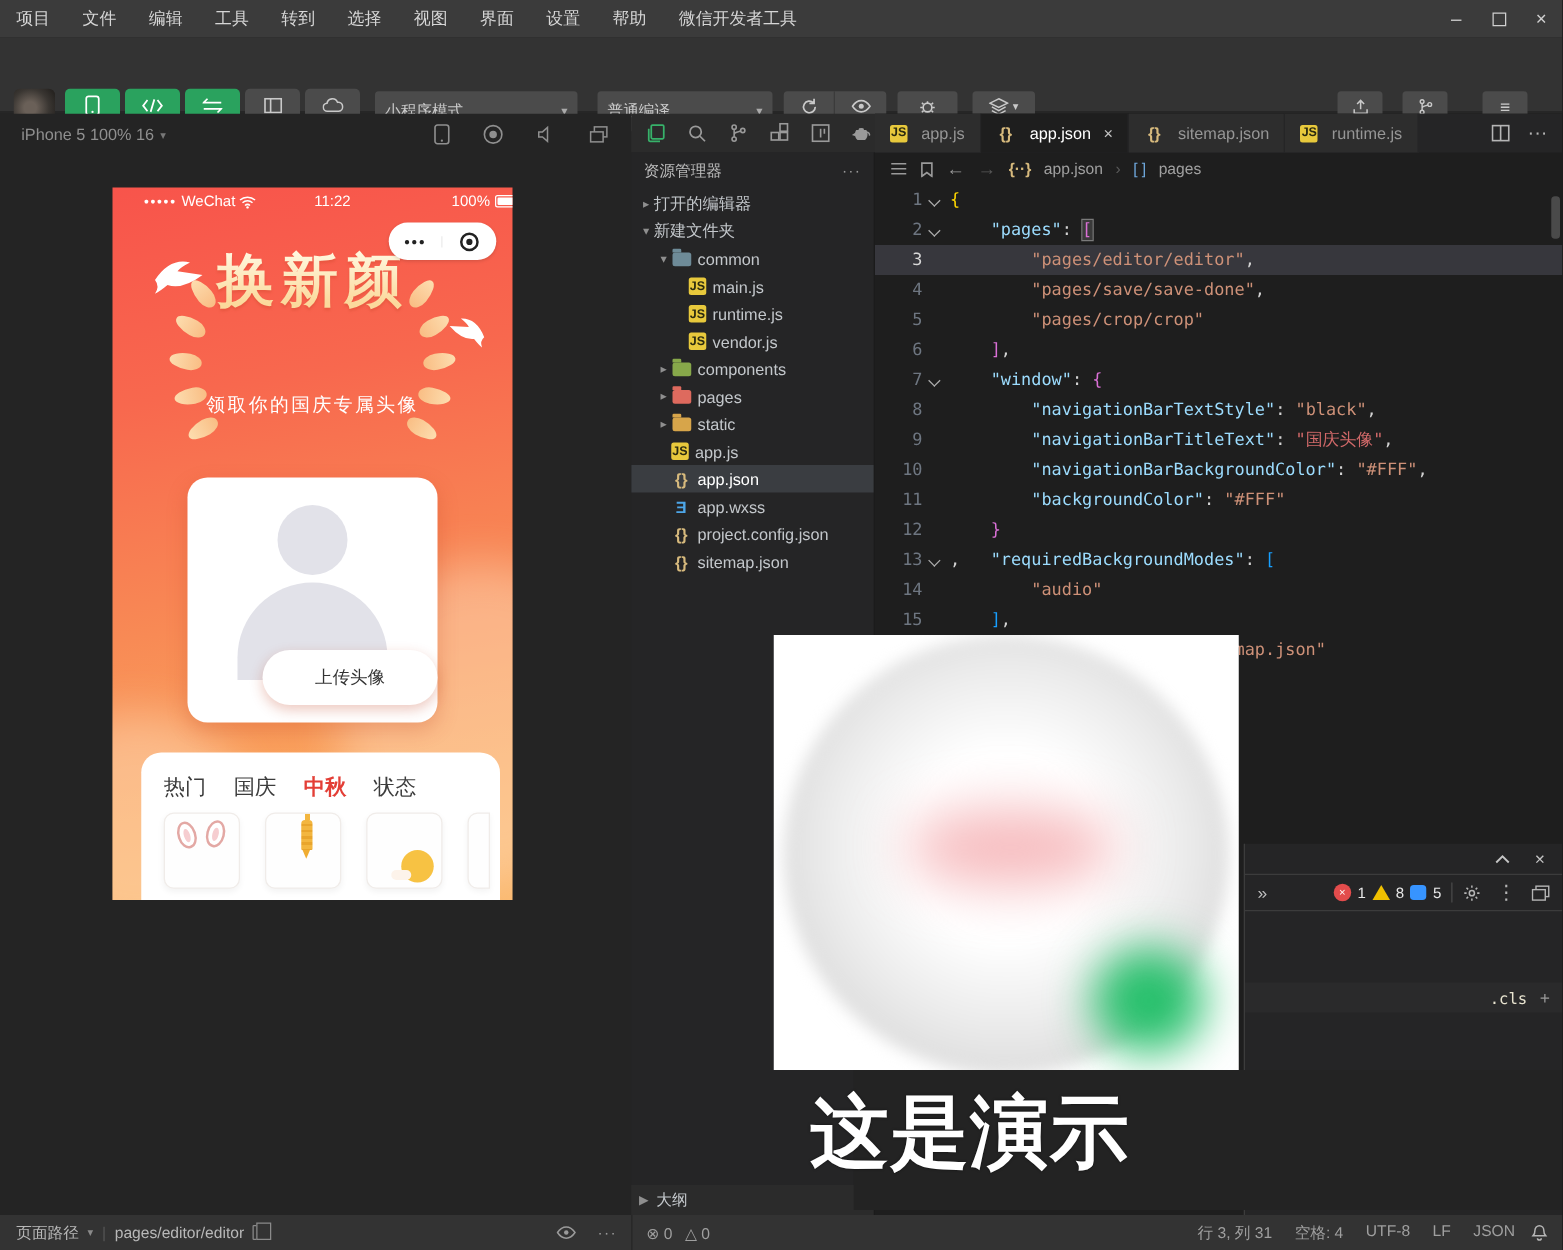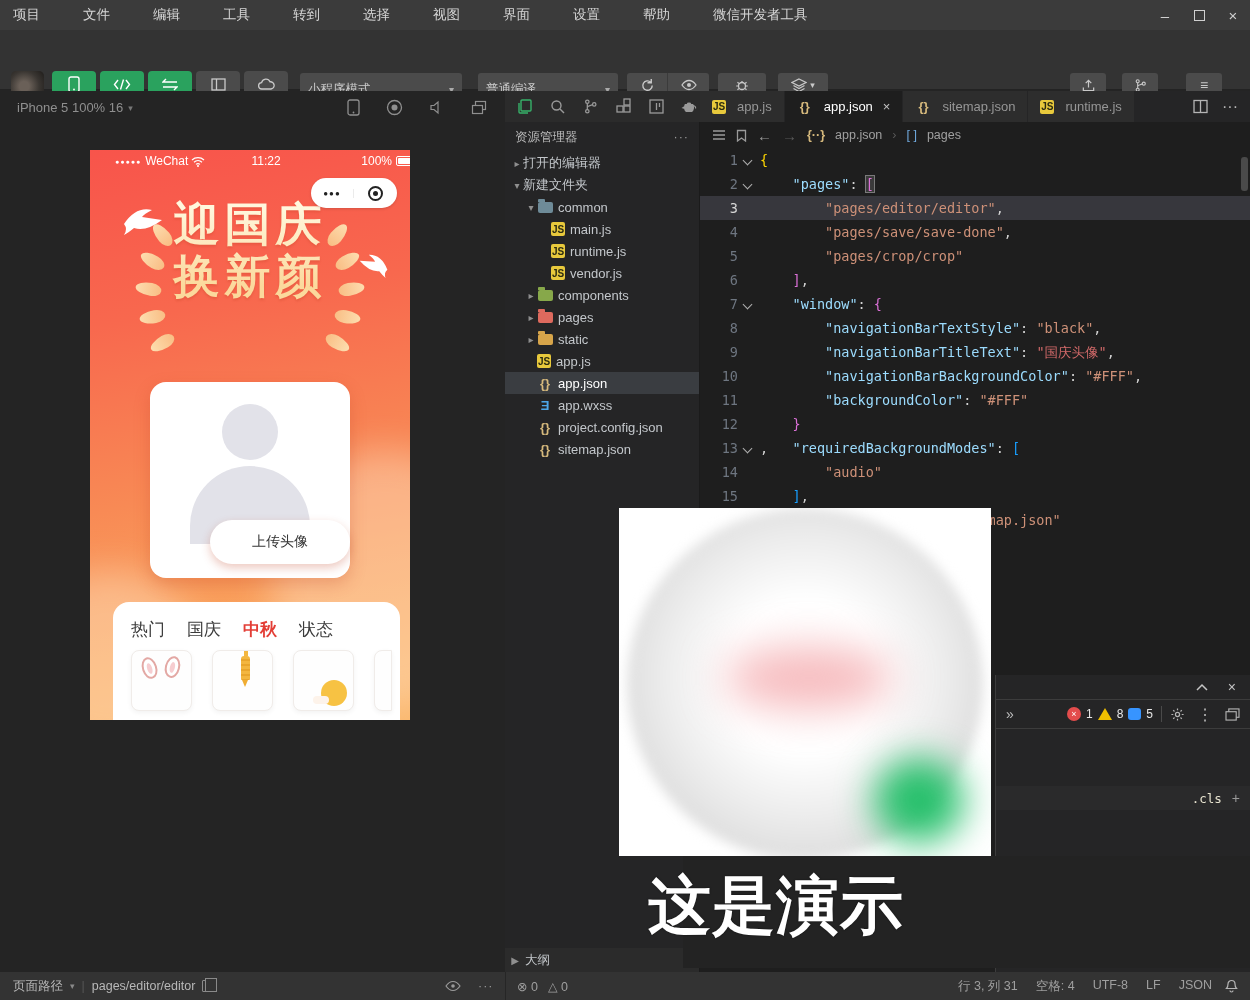--- a/index.html
+++ b/index.html
@@ -170,21 +170,21 @@
   #sb-bell { position:absolute; right:12px; color:#b5b5b5; }
   .copy-ico { display:inline-block; width:10px; height:12px; border:1px solid #8a8a8a; border-radius:1px; position:relative; }
   .copy-ico::before { content:""; position:absolute; left:2px; top:-3px; width:10px; height:12px; border:1px solid #8a8a8a; background:#333; }
 </style>
 </head>
 <body>
 
 <div id="app">
 
   <div id="titlebar">
-    <div id="menubar" style="display:flex;gap:17px;">
+    <div id="menubar" style="display:flex;">
         <div class="menu-item">项目</div>
         <div class="menu-item">文件</div>
         <div class="menu-item">编辑</div>
         <div class="menu-item">工具</div>
         <div class="menu-item">转到</div>
         <div class="menu-item">选择</div>
         <div class="menu-item">视图</div>
         <div class="menu-item">界面</div>
         <div class="menu-item">设置</div>
         <div class="menu-item">帮助</div>
@@ -377,23 +377,23 @@
       <div class="leaf" style="left:52px;top:126px;transform:rotate(-80deg);"></div>
       <div class="leaf" style="left:56px;top:154px;transform:rotate(-100deg);"></div>
       <div class="leaf" style="left:66px;top:180px;transform:rotate(-120deg);"></div>
       <div class="leaf" style="left:241px;top:72px;transform:rotate(40deg);"></div>
       <div class="leaf" style="left:251px;top:98px;transform:rotate(60deg);"></div>
       <div class="leaf" style="left:255px;top:126px;transform:rotate(80deg);"></div>
       <div class="leaf" style="left:251px;top:154px;transform:rotate(100deg);"></div>
       <div class="leaf" style="left:241px;top:180px;transform:rotate(120deg);"></div>
 
       <div id="p-title">
-        <div>迎国庆</div>
         <div>换新颜</div>
       </div>
+      <div id="p-subtitle">领取你的国庆专属头像</div>
 
       <div id="p-card">
         <div class="sil-head"></div>
         <div class="sil-body"></div>
       </div>
       <div id="p-upload">上传头像</div>
 
       <div id="p-sheet">
         <div id="p-tabs">
             <span class="p-tab">热门</span>

